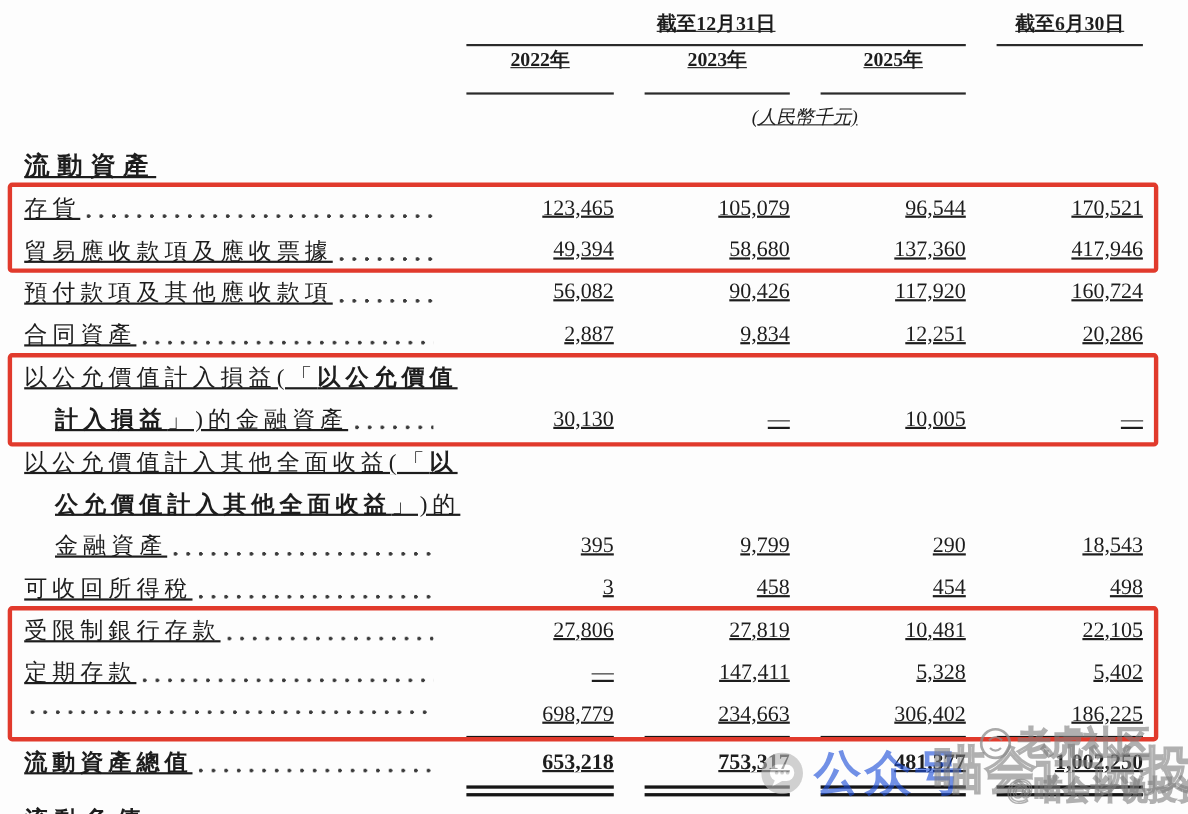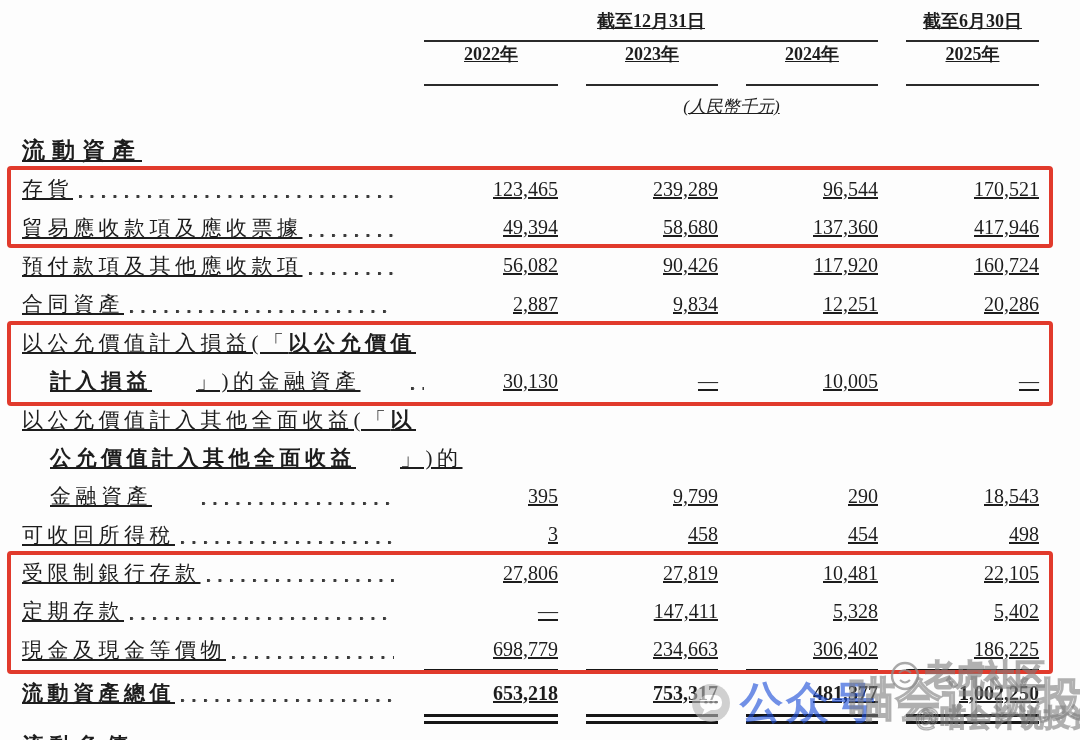--- a/index.html
+++ b/index.html
@@ -34,21 +34,21 @@
   .cell.unit{grid-column:2/6;text-align:center;font-style:italic;font-size:17px;}
   .hrow4{height:43px;align-items:end;}
   .cell.sect{font-weight:700;font-size:23px;letter-spacing:7px;white-space:nowrap;padding-bottom:4px;}
   
   .trow.item,.trow.line{height:38.4px;}
   .trow.total{height:40px;}
   .cell.label{
     display:flex;align-items:baseline;white-space:nowrap;overflow:visible;
     font-size:21px;letter-spacing:4.5px;
   }
-  .cell.label.indent{padding-left:28px;gap:44px;}
+  .cell.label.indent{padding-left:28px;}
   .cell.label .b,.trow.total .cell.label{font-weight:700;}
   .trow.total .cell.num{font-weight:700;}
   .dots{
     flex:1 1 auto;min-width:14px;height:5px;align-self:flex-end;
     margin:0 2px 4px 5px;
     background-image:radial-gradient(circle at 2.5px 2.5px,#3b3b3b 1.55px,transparent 1.9px);
     background-size:11.5px 5px;background-repeat:repeat-x;background-position:left bottom;
   }
   
   .trow.rrow{height:4px;align-items:start;}
@@ -88,41 +88,40 @@
   <div class="trow hrow1">
     <div class="cell"></div>
     <div class="cell group g1">截至12月31日</div>
     <div class="cell group g2">截至6月30日</div>
   </div>
 
   <div class="trow hrow2">
     <div class="cell"></div>
     <div class="cell year">2022年</div>
     <div class="cell year">2023年</div>
-    <div class="cell year">2024年</div>
     <div class="cell year">2025年</div>
   </div>
 
   <div class="trow hrow3">
     <div class="cell"></div>
     <div class="cell unit">(人民幣千元)</div>
   </div>
 
   <div class="trow hrow4">
     <div class="cell sect">流動資產</div>
   </div>
 
   <div id="tbody">
       <div class="trow item">
         <div class="cell label">
           <span>存貨</span>
           <span class="dots"></span>
         </div>
         <div class="cell num">123,465</div>
-        <div class="cell num">239,289</div>
+        <div class="cell num">105,079</div>
         <div class="cell num">96,544</div>
         <div class="cell num">170,521</div>
       </div>
       <div class="trow item">
         <div class="cell label">
           <span>貿易應收款項及應收票據</span>
           <span class="dots"></span>
         </div>
         <div class="cell num">49,394</div>
         <div class="cell num">58,680</div>
@@ -213,21 +212,20 @@
           <span>定期存款</span>
           <span class="dots"></span>
         </div>
         <div class="cell num">—</div>
         <div class="cell num">147,411</div>
         <div class="cell num">5,328</div>
         <div class="cell num">5,402</div>
       </div>
       <div class="trow item">
         <div class="cell label">
-          <span>現金及現金等價物</span>
           <span class="dots"></span>
         </div>
         <div class="cell num">698,779</div>
         <div class="cell num">234,663</div>
         <div class="cell num">306,402</div>
         <div class="cell num">186,225</div>
       </div>
       <div class="trow rrow">
         <div class="cell"></div>
         <div class="cell rs"></div>

